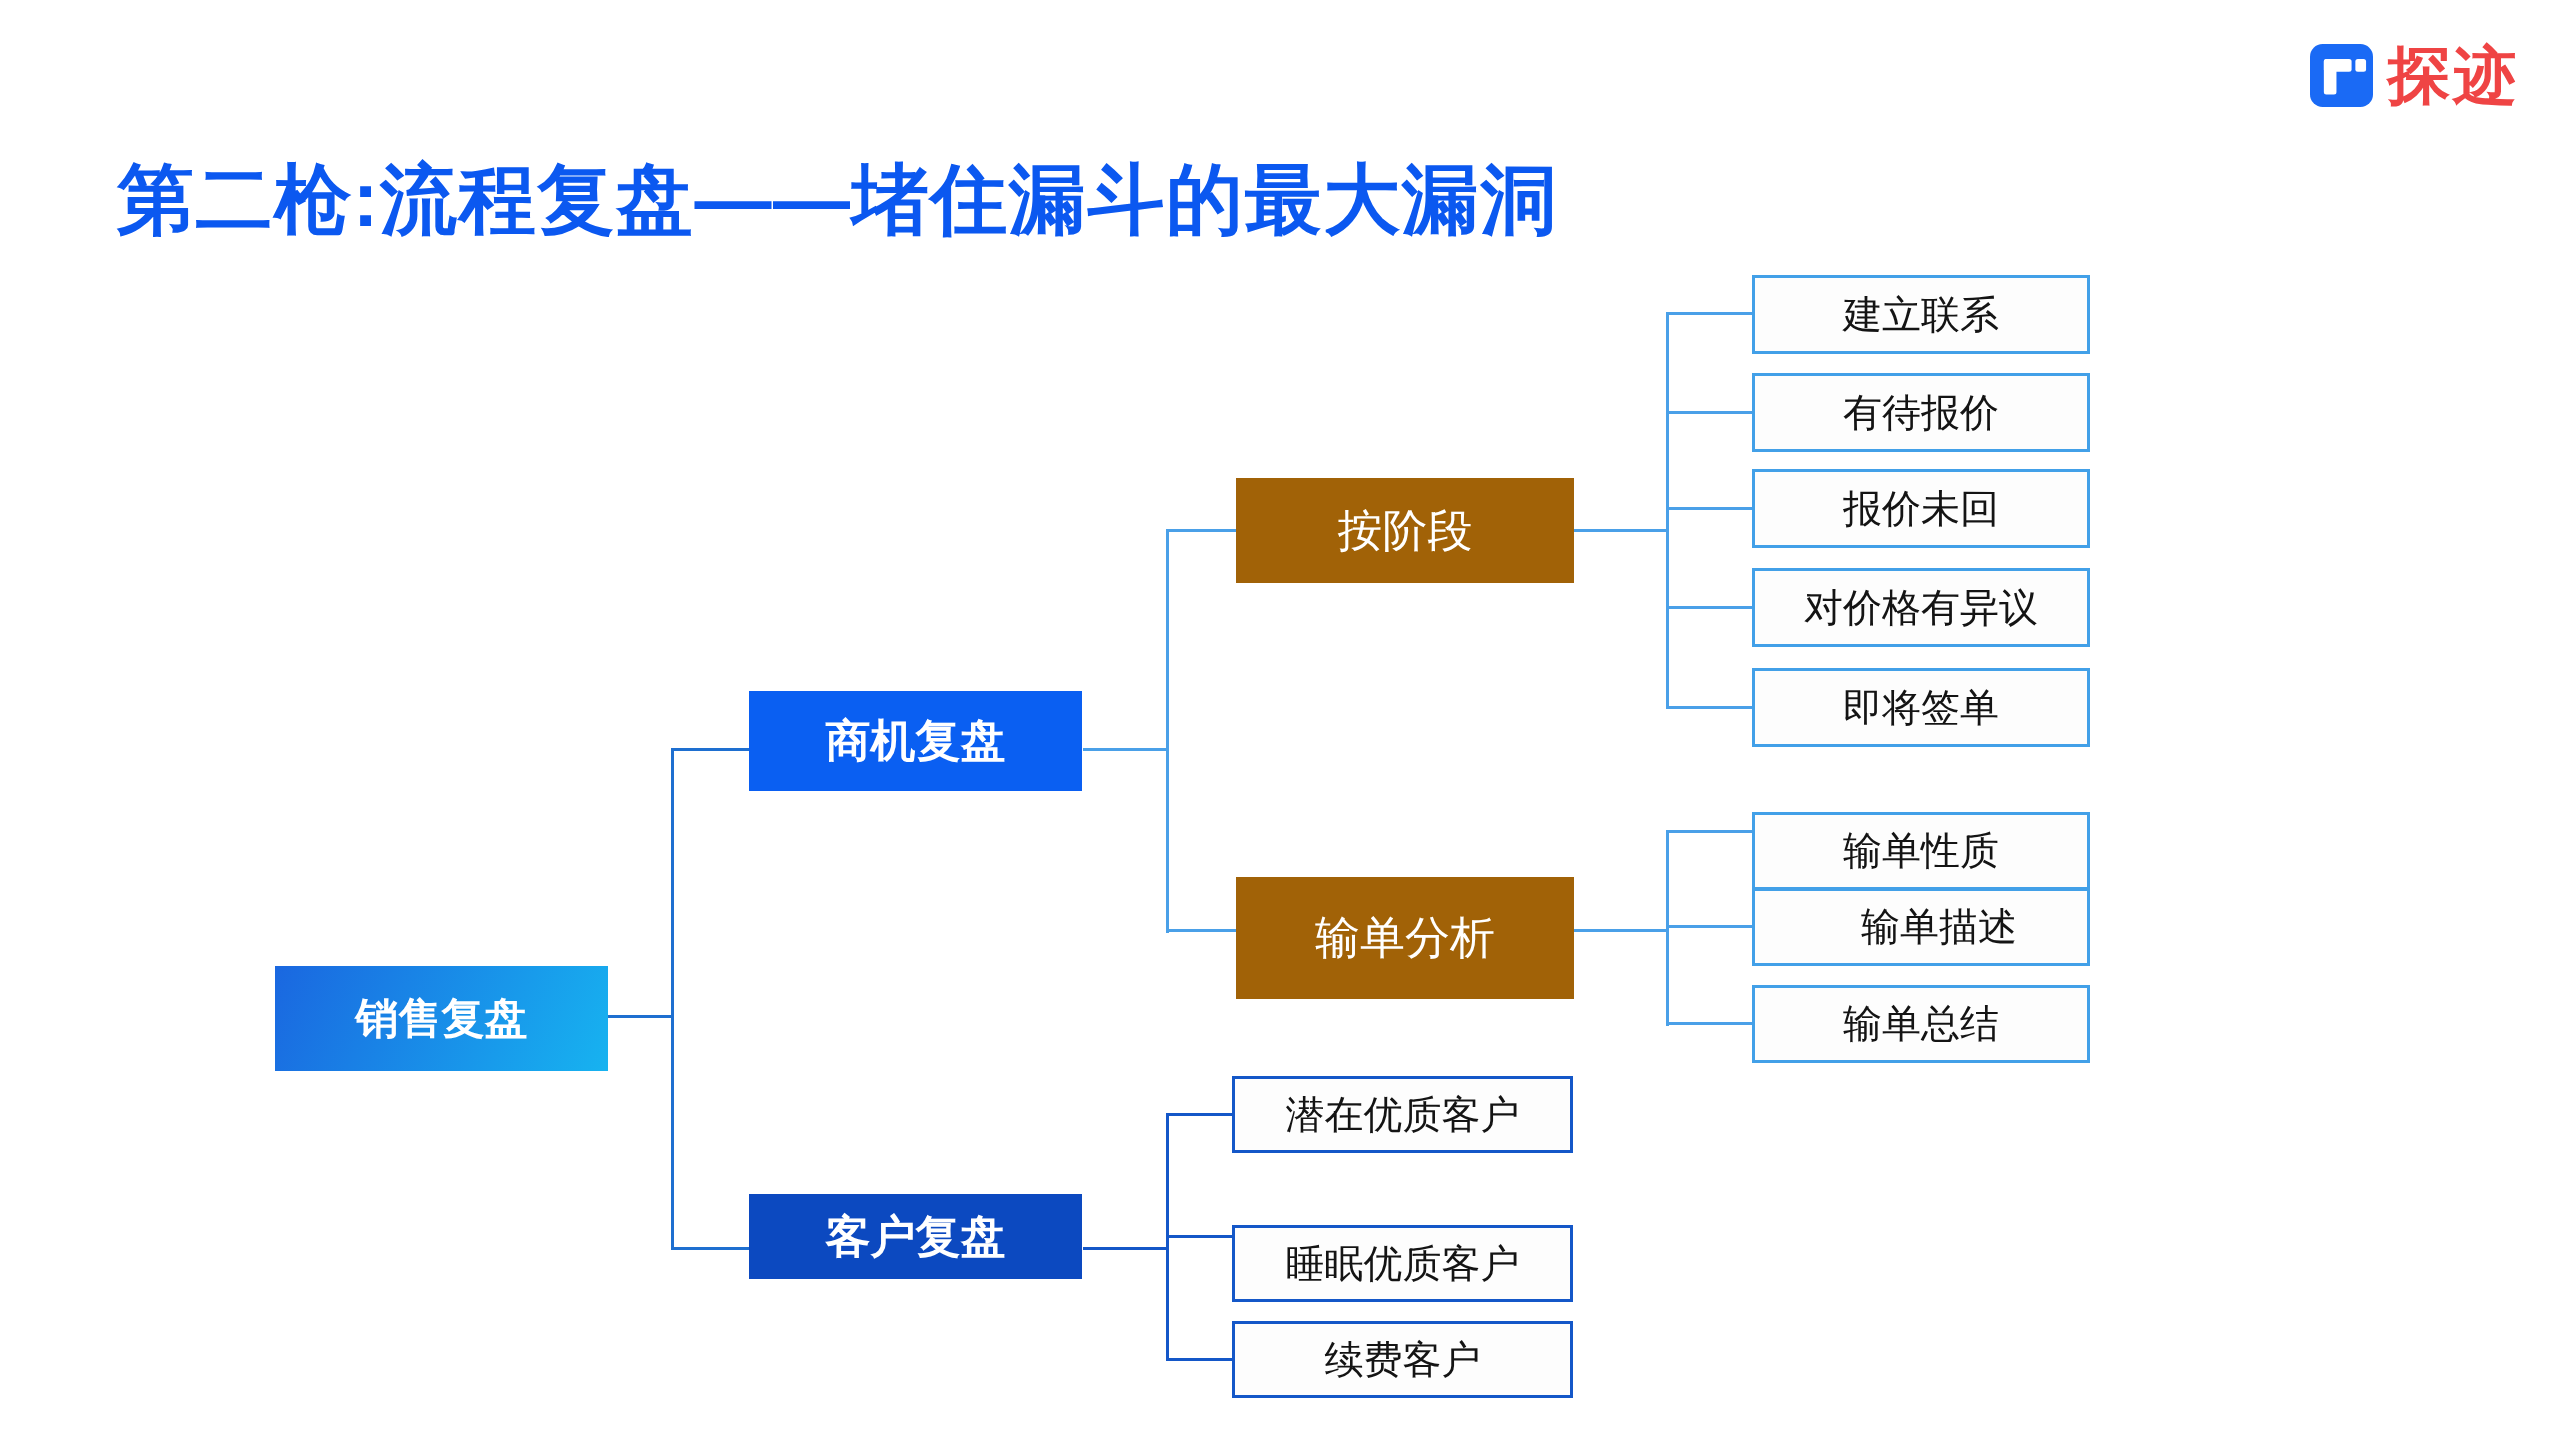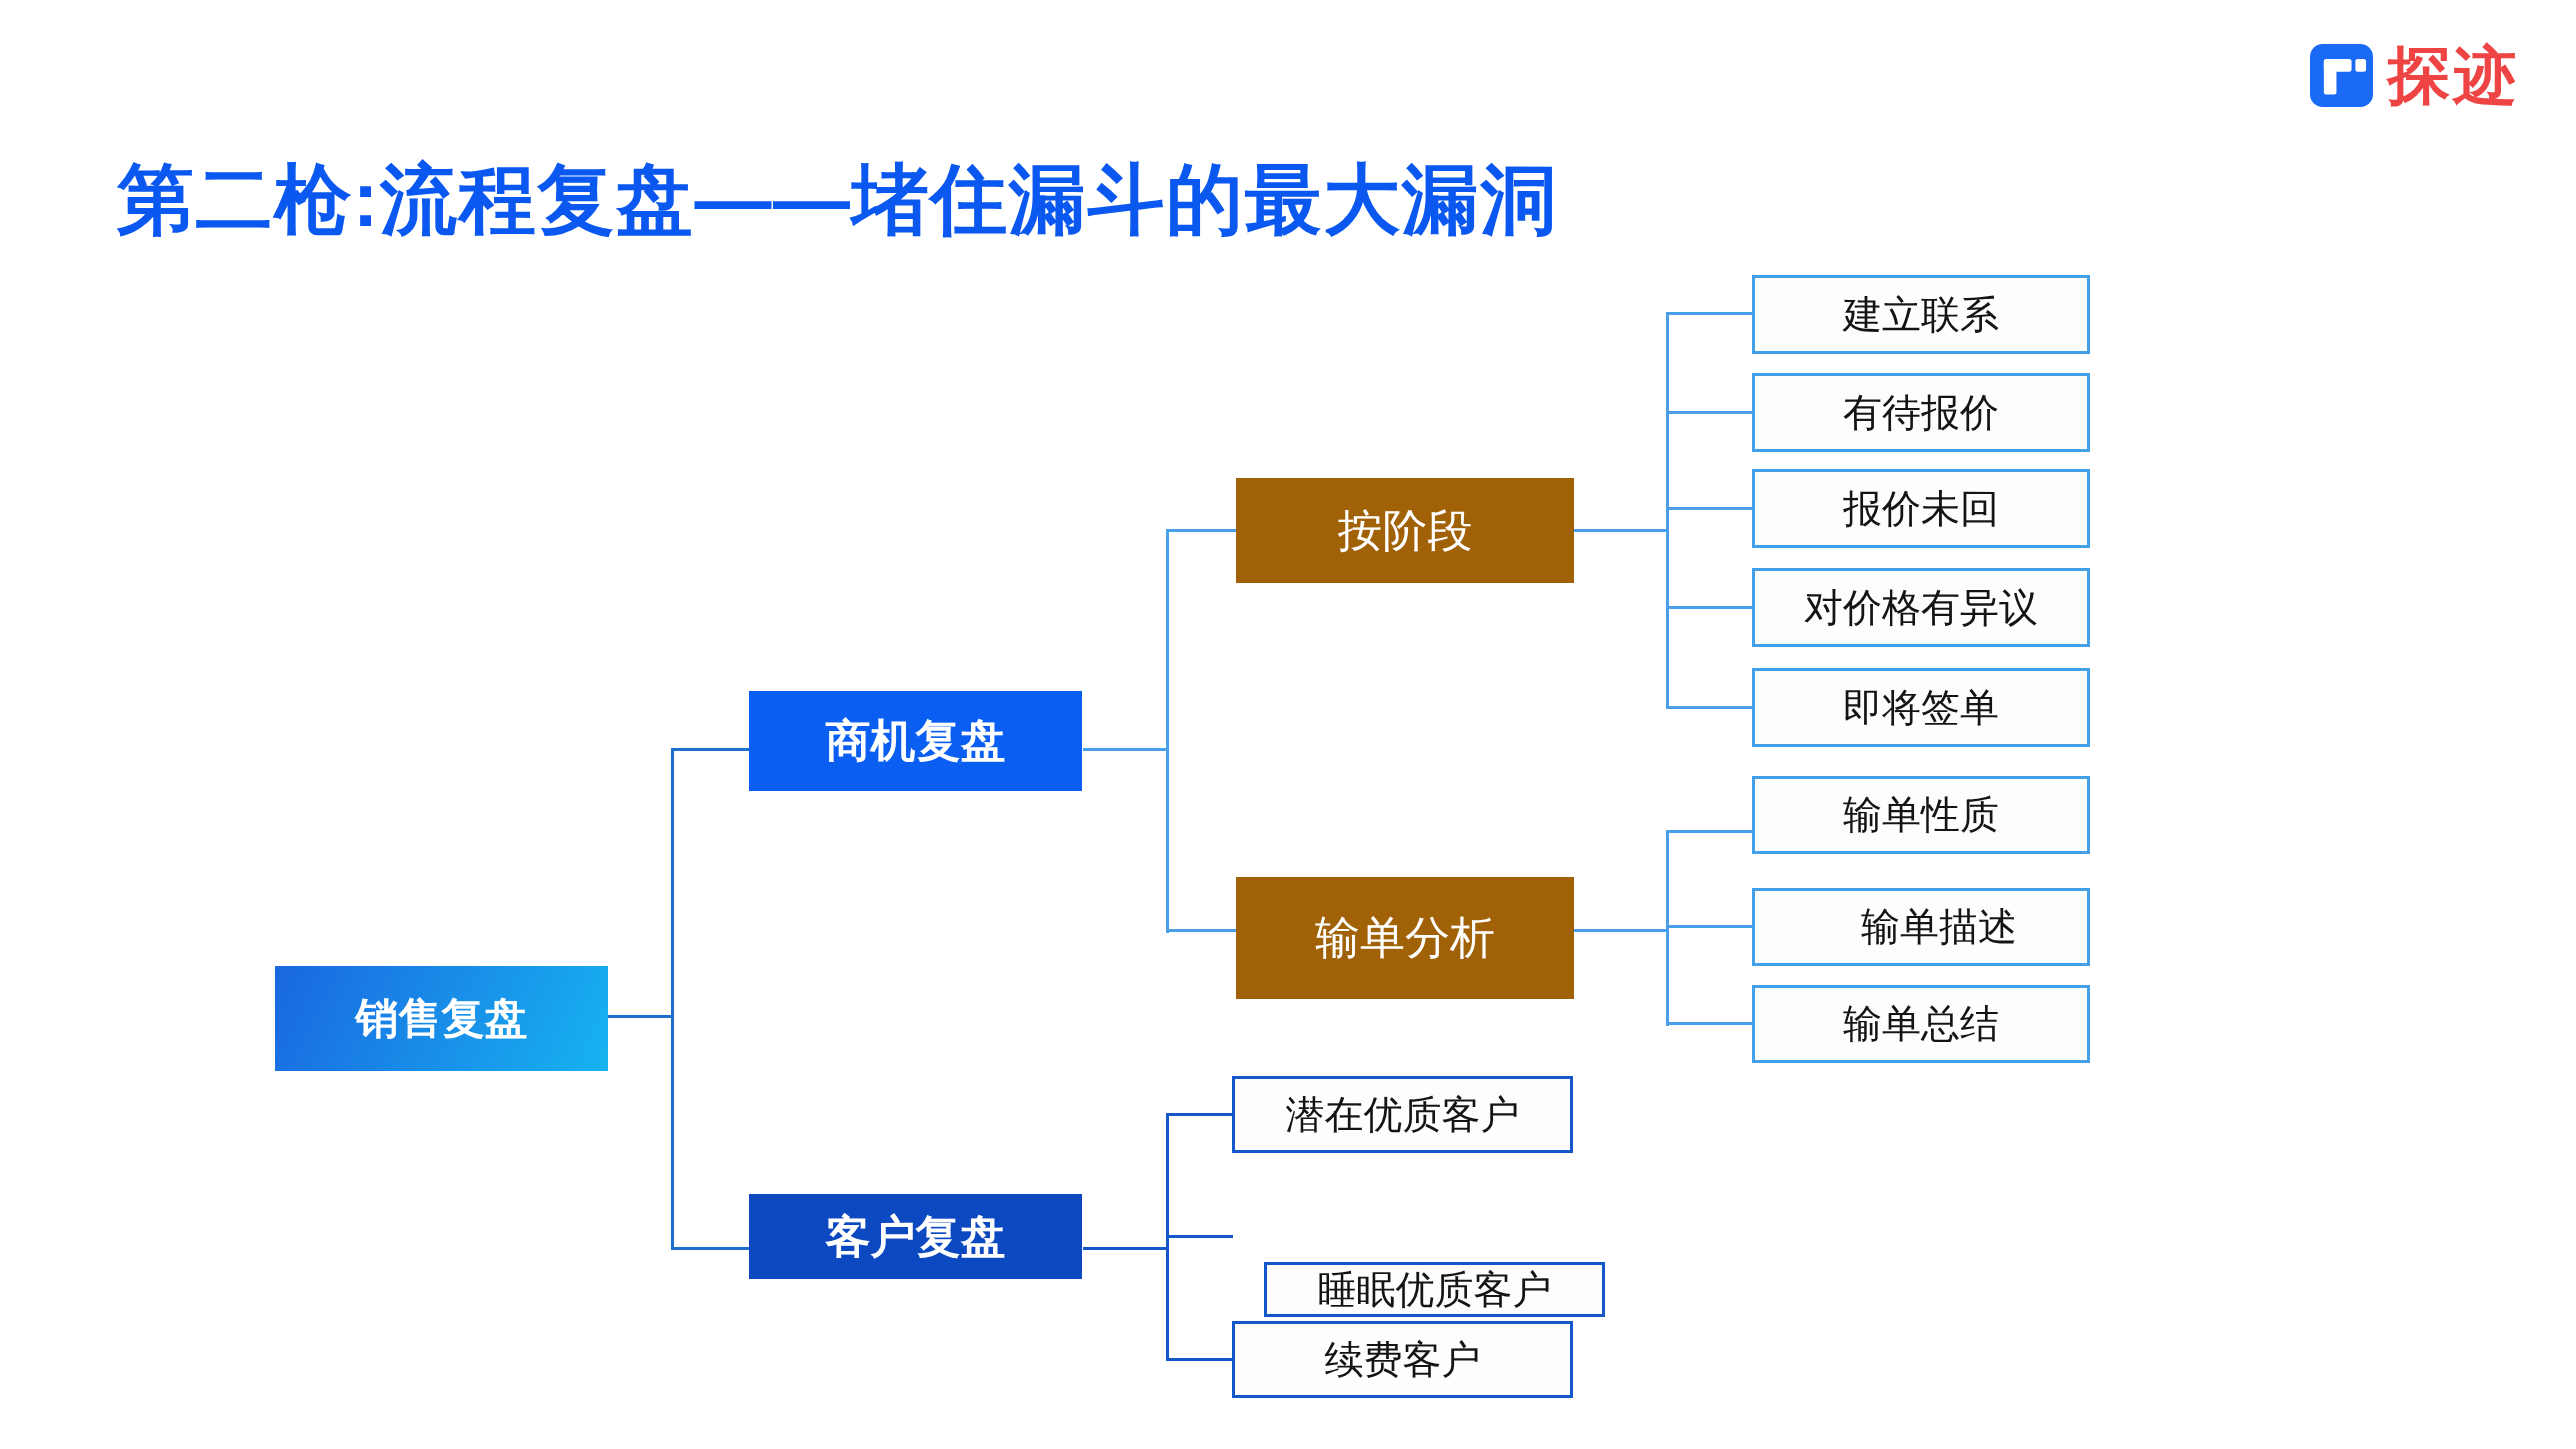--- a/index.html
+++ b/index.html
@@ -70,26 +70,26 @@
   .pos-customer        { left: 749px;  top: 1194px; width: 333px; height: 85px; }
   .pos-by-stage        { left: 1236px; top: 478px;  width: 338px; height: 105px; }
   .pos-lost-analysis   { left: 1236px; top: 877px; width: 338px; height: 122px; }
 
   .pos-establish       { left: 1752px; top: 275px;  width: 338px; height: 79px; }
   .pos-pending-quote   { left: 1752px; top: 373px;  width: 338px; height: 79px; }
   .pos-quote-no-reply  { left: 1752px; top: 469px;  width: 338px; height: 79px; }
   .pos-price-objection { left: 1752px; top: 568px;  width: 338px; height: 79px; }
   .pos-about-to-sign   { left: 1752px; top: 668px;  width: 338px; height: 79px; }
 
-  .pos-lost-nature     { left: 1752px; top: 776px;  width: 338px; height: 78px; }
+  .pos-lost-nature     { left: 1752px; top: 812px;  width: 338px; height: 78px; }
   .pos-lost-desc       { left: 1752px; top: 888px; width: 338px; height: 78px; padding-left: 36px; }
   .pos-lost-summary    { left: 1752px; top: 985px; width: 338px; height: 78px; }
 
   .pos-potential       { left: 1232px; top: 1076px; width: 341px; height: 77px; }
-  .pos-dormant         { left: 1232px; top: 1262px; width: 341px; height: 55px; margin-left: 32px; }
+  .pos-dormant         { left: 1232px; top: 1225px; width: 341px; height: 77px; }
   .pos-renewal         { left: 1232px; top: 1321px; width: 341px; height: 77px; }
 
   
   .line { position: absolute; }
   .line.h { height: 3.2px; }
   .line.v { width: 3.2px; }
   .c-mid   { background: #1e6fd0; }
   .c-light { background: #4aa0e8; }
   .c-dark  { background: #1457c8; }
 </style>

